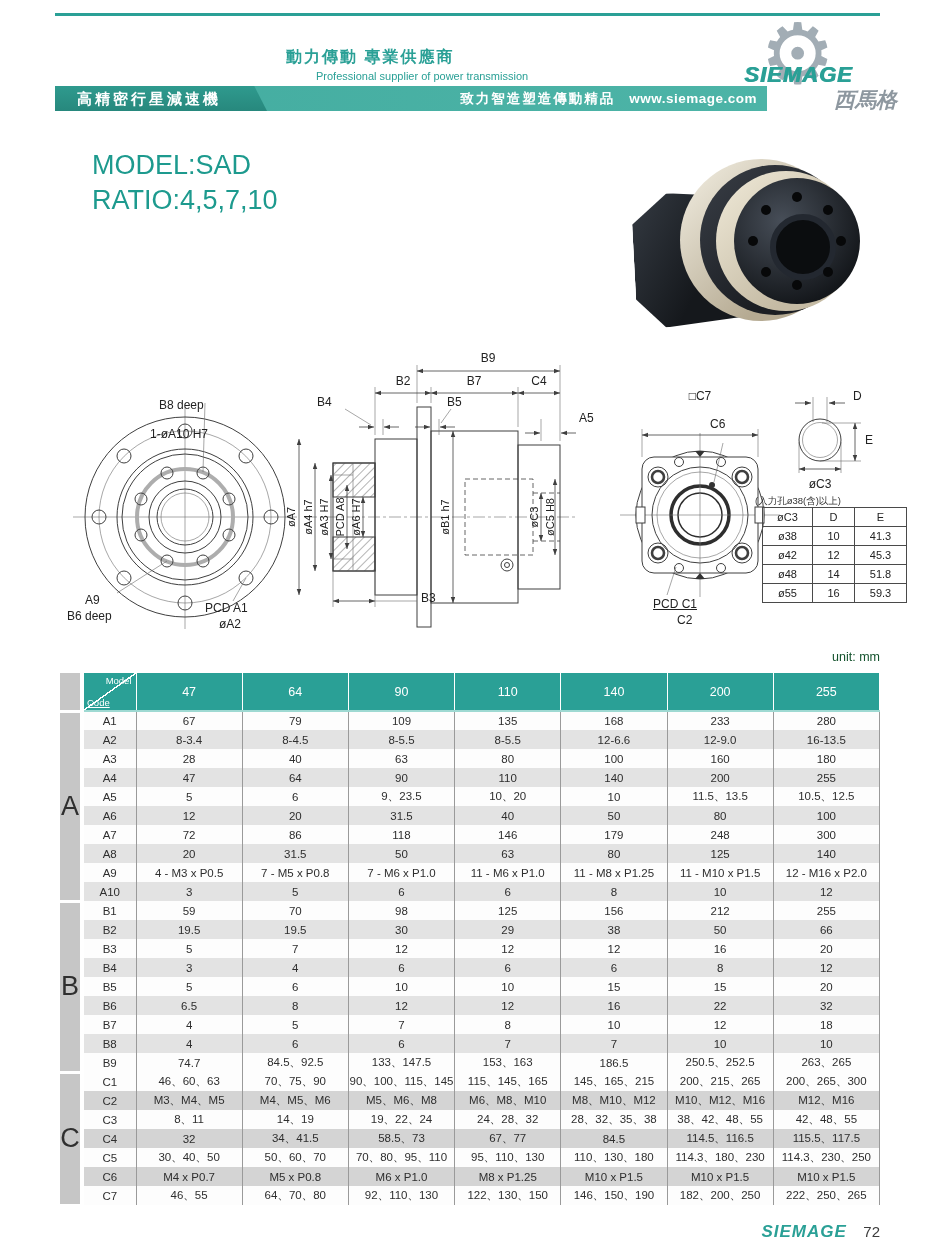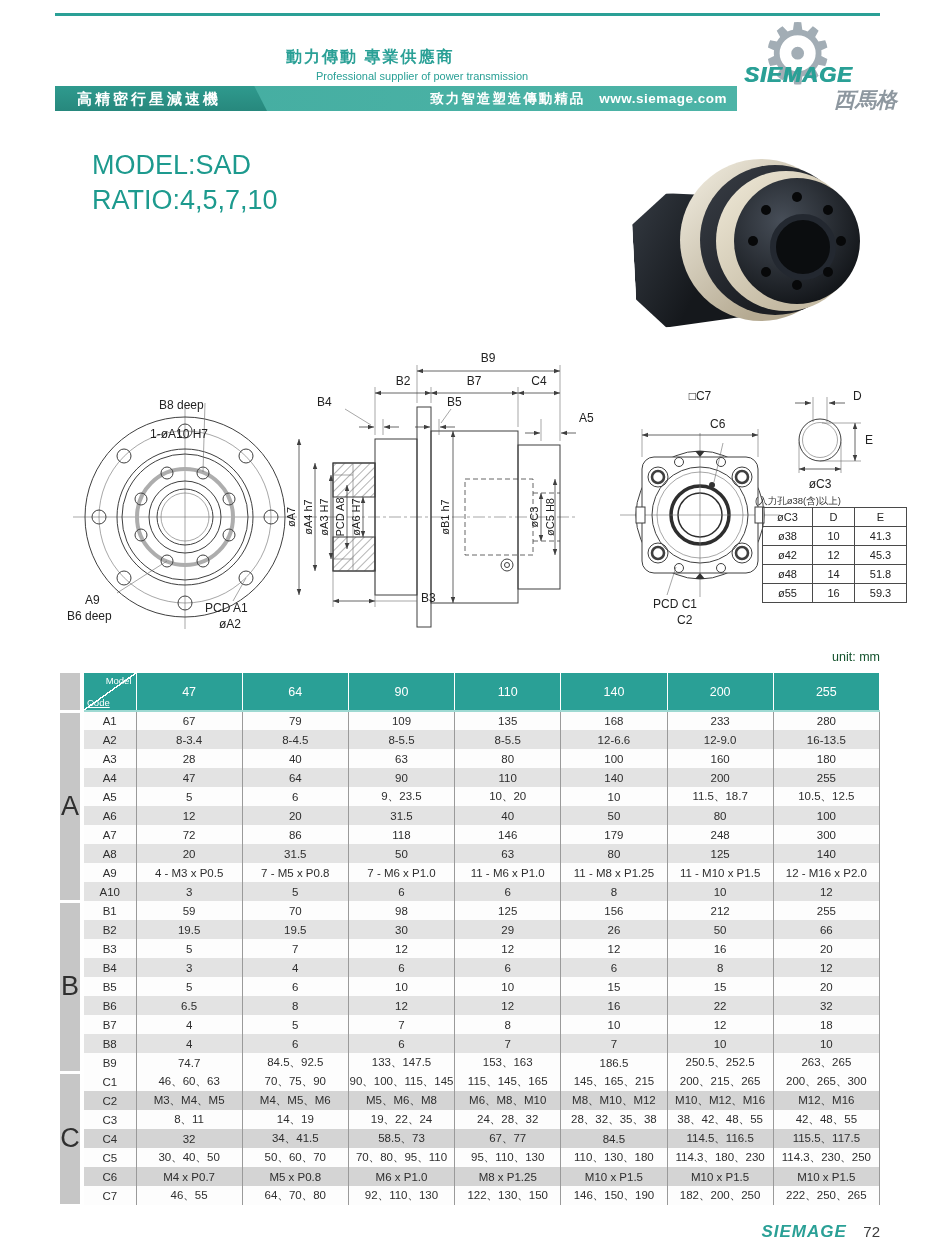--- a/index.html
+++ b/index.html
@@ -7,21 +7,21 @@
         font-family:"Liberation Sans",sans-serif;color:#222;}
   
   .topline{position:absolute;left:55px;top:13px;width:825px;height:3px;background:#2aa096;}
   .brand{position:absolute;left:64px;top:38px;color:#2aa096;font-weight:bold;}
   .brand .big{font-size:46px;letter-spacing:3px;}
   .brand .series{font-size:21px;margin-left:10px;}
   .slogan{position:absolute;left:268px;top:47px;color:#2aa096;}
   .slogan .zh{font-size:16px;font-weight:bold;letter-spacing:2px;padding-left:18px;}
   .slogan .en{font-size:11px;margin-top:2px;padding-left:48px;}
   .banner{position:absolute;left:55px;top:86px;width:682px;height:25px;
-          background:linear-gradient(90deg,#43aca0,#4db4a7);}
+          background:linear-gradient(90deg,#43aca0,#4db4a7);padding-left:30px;}
   .banner-left{position:absolute;left:0;top:0;height:100%;width:212px;
           background:linear-gradient(#2f9a8e,#27887d);
           clip-path:polygon(0 0,94% 0,100% 100%,0 100%);
           color:#fff;font-size:15px;font-weight:bold;letter-spacing:3px;line-height:25px;padding-left:22px;box-sizing:border-box;}
   .banner-right{position:absolute;right:10px;top:0;line-height:25px;color:#fff;font-weight:bold;font-size:13.5px;letter-spacing:2px;}
   .banner-right .site{letter-spacing:.5px;margin-left:14px;}
   .logo{position:absolute;left:742px;top:28px;width:160px;height:88px;}
   .gear-icon{position:absolute;left:18px;top:-16px;font-size:84px;color:#a2adb5;line-height:1;}
   .logo-text{position:absolute;left:2px;top:34px;font-size:22px;font-weight:900;font-style:italic;
              color:#2aa096;letter-spacing:1px;text-shadow:1px 0 #2aa096;}
@@ -299,21 +299,21 @@
     <div class="vlab" style="left:236px;top:172px;">øA7</div>
     <div class="vlab" style="left:253px;top:172px;">øA4 h7</div>
     <div class="vlab" style="left:269px;top:172px;">øA3 H7</div>
     <div class="vlab" style="left:285px;top:172px;">PCD A8</div>
     <div class="vlab" style="left:301px;top:172px;">øA6 H7</div>
     <div class="vlab" style="left:390px;top:172px;">øB1 h7</div>
     <div class="vlab" style="left:479px;top:172px;">øC3</div>
     <div class="vlab" style="left:495px;top:172px;">øC5 H8</div>
     <div class="dlab ctr" style="left:645px;top:44px;">□C7</div>
     <div class="dlab" style="left:655px;top:72px;">C6</div>
-    <div class="dlab" style="left:598px;top:252px;">PCD C1</div>
+    <div class="dlab" style="left:598px;top:252px;text-decoration:underline;">PCD C1</div>
     <div class="dlab" style="left:622px;top:268px;">C2</div>
     <div class="dlab" style="left:798px;top:44px;">D</div>
     <div class="dlab" style="left:810px;top:88px;">E</div>
     <div class="dlab ctr" style="left:765px;top:132px;">øC3</div>
     <div class="small-note">(入力孔ø38(含)以上)</div>
 
     <table class="mini-table" id="mini-table">
       <colgroup>
           <col class="c1">
           <col class="c2">
@@ -423,21 +423,21 @@
           <td class="data">200</td>
           <td class="data">255</td>
         </tr>
         <tr class="plain">
           <td class="code">A5</td>
           <td class="data">5</td>
           <td class="data">6</td>
           <td class="data">9、23.5</td>
           <td class="data">10、20</td>
           <td class="data">10</td>
-          <td class="data">11.5、18.7</td>
+          <td class="data">11.5、13.5</td>
           <td class="data">10.5、12.5</td>
         </tr>
         <tr class="stripe">
           <td class="code">A6</td>
           <td class="data">12</td>
           <td class="data">20</td>
           <td class="data">31.5</td>
           <td class="data">40</td>
           <td class="data">50</td>
           <td class="data">80</td>
@@ -495,21 +495,21 @@
           <td class="data">156</td>
           <td class="data">212</td>
           <td class="data">255</td>
         </tr>
         <tr class="stripe">
           <td class="code">B2</td>
           <td class="data">19.5</td>
           <td class="data">19.5</td>
           <td class="data">30</td>
           <td class="data">29</td>
-          <td class="data">26</td>
+          <td class="data">38</td>
           <td class="data">50</td>
           <td class="data">66</td>
         </tr>
         <tr class="plain">
           <td class="code">B3</td>
           <td class="data">5</td>
           <td class="data">7</td>
           <td class="data">12</td>
           <td class="data">12</td>
           <td class="data">12</td>

